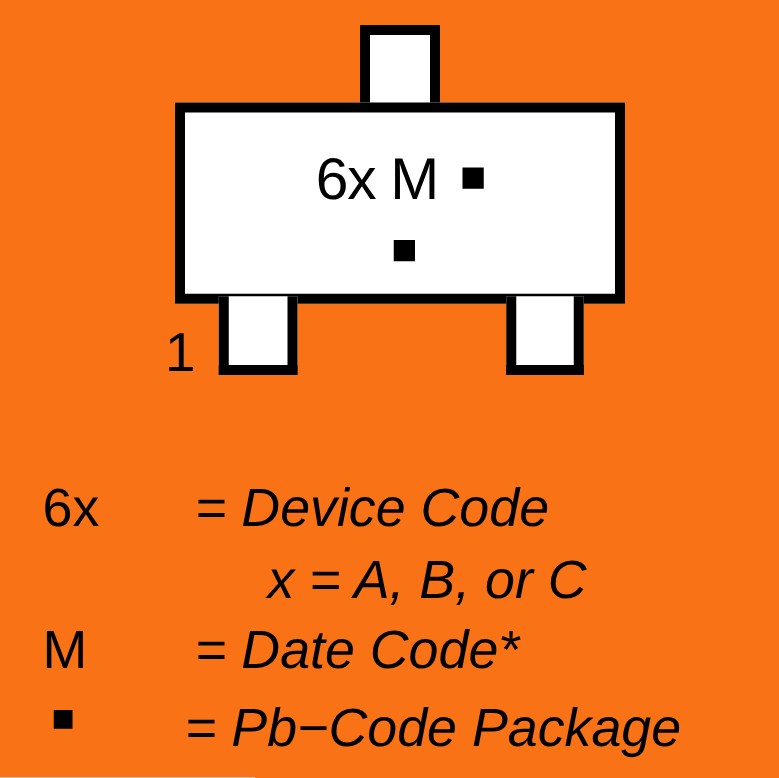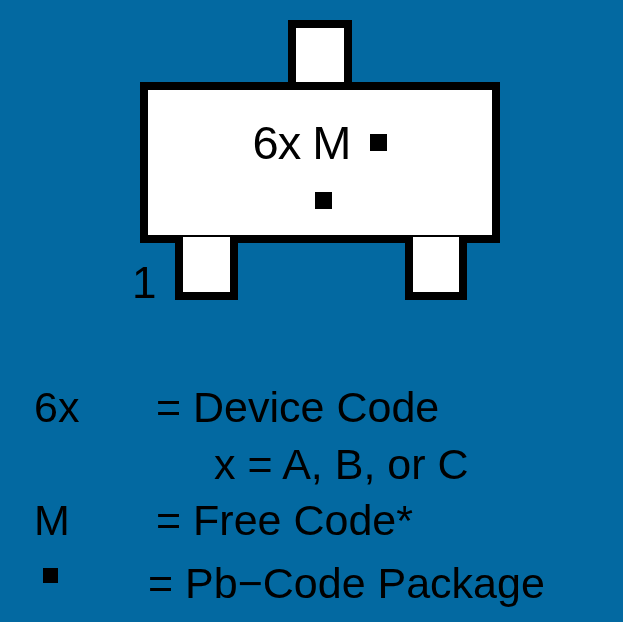--- a/index.html
+++ b/index.html
@@ -4,21 +4,21 @@
 <style>
   html, body {
     margin: 0;
     padding: 0;
     background: #ffffff;
   }
   #canvas {
     position: relative;
     width: 623px;
     height: 622px;
-    background: #0369a1;
+    background: #f97316;
     font-family: "Liberation Sans", "DejaVu Sans", sans-serif;
     color: #000000;
     overflow: hidden;
   }
   
   .pkg-part {
     position: absolute;
     box-sizing: border-box;
     border: 8px solid #000000;
     background: #ffffff;
@@ -63,21 +63,21 @@
   
   .legend-row {
     position: absolute;
     left: 0;
     width: 623px;
     font-size: 43px;
     line-height: 43px;
     white-space: pre;
   }
   .legend-sym { position: absolute; left: 34px; top: 0; }
-  .legend-def { position: absolute; top: 0; }
+  .legend-def { position: absolute; top: 0; font-style: italic; }
   #legend-row-1 { top: 386px; }
   #legend-row-2 { top: 443px; margin-left: 12px; }
   #legend-row-3 { top: 499px; }
   #legend-row-4 { top: 562px; }
   #legend-row-1 .legend-def { left: 156px; }
   #legend-row-2 .legend-def { left: 202px; }
   #legend-row-3 .legend-def { left: 156px; }
   #legend-row-4 .legend-def { left: 148px; }
   #legend-square {
     position: absolute;
@@ -108,21 +108,21 @@
     <span class="legend-sym">6x</span>
     <span class="legend-def">= Device Code</span>
   </div>
 
   <div id="legend-row-2" class="legend-row">
     <span class="legend-def">x = A, B, or C</span>
   </div>
 
   <div id="legend-row-3" class="legend-row">
     <span class="legend-sym">M</span>
-    <span class="legend-def">= Free Code*</span>
+    <span class="legend-def">= Date Code*</span>
   </div>
 
   <div id="legend-row-4" class="legend-row">
     <span id="legend-square"></span>
     <span class="legend-def">= Pb−Code Package</span>
   </div>
 
 </div>
 
 </body></html>

